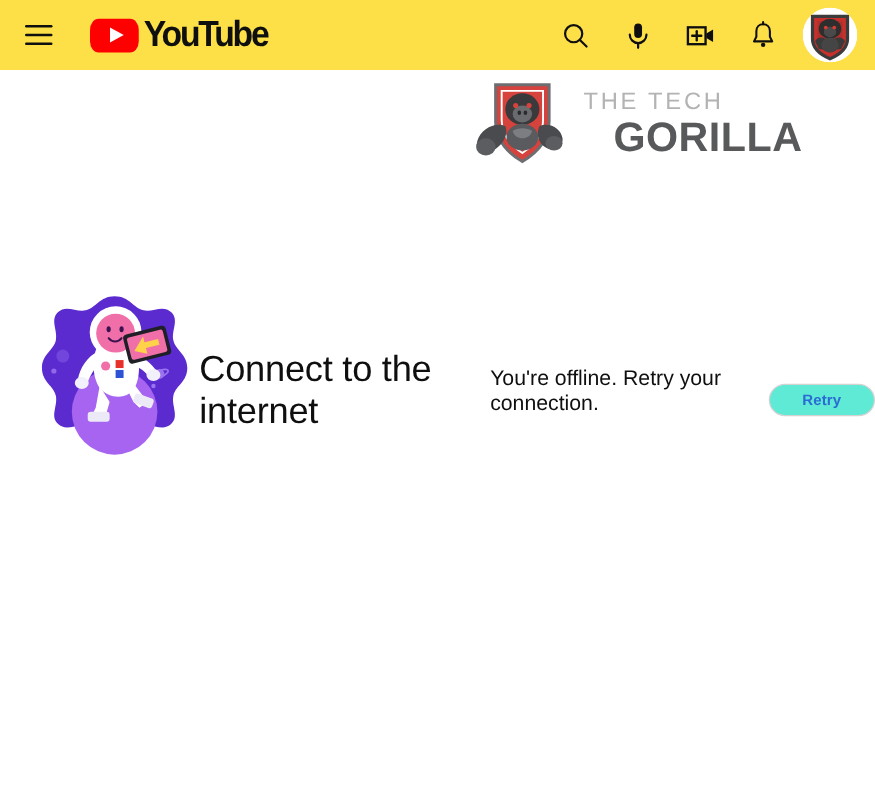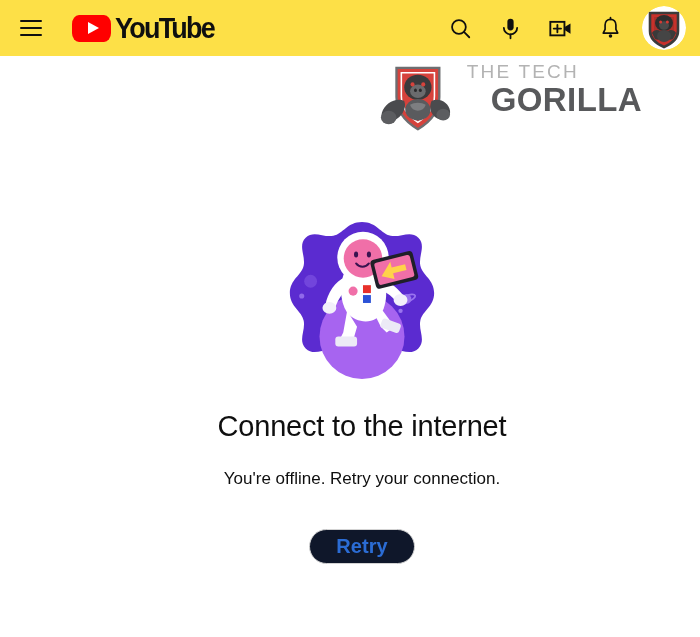--- a/index.html
+++ b/index.html
@@ -105,21 +105,21 @@
   
   .banner-row {
     height: 86px;
     display: flex;
     align-items: center;
     justify-content: flex-end;
     padding-right: 58px;
   }
   .gorilla-brand {
     display: flex;
-    align-items: flex-start;
+    align-items: center;
     gap: 14px;
   }
   .gorilla-mark { width: 78px; height: 74px; display: block; }
   .gorilla-words { line-height: 1; }
   .gw-top {
     font-size: 19px;
     letter-spacing: 2.2px;
     color: #b3b3b3;
     font-weight: normal;
     display: block;
@@ -130,21 +130,21 @@
     letter-spacing: 0.4px;
     color: #58595b;
     font-weight: bold;
     display: block;
     margin-left: 24px;
   }
 
   
   .offline-wrap {
     display: flex;
-    flex-direction: column;
+    flex-direction: row;
     align-items: center;
     padding-top: 74px;
     margin-left: 24px;
   }
   .offline-art { width: 168px; height: 168px; display: block; }
   .offline-title {
     font-size: 29px;
     color: #0f0f0f;
     font-weight: normal;
     margin-top: 26px;
@@ -152,23 +152,23 @@
   }
   .offline-sub {
     font-size: 17px;
     color: #0f0f0f;
     font-weight: normal;
     margin-top: 26px;
   }
   .retry-btn {
     margin-top: 40px;
     border: 1px solid #d3d3d3;
-    background: #0f172a;
+    background: #5eead4;
     color: #2b6cd4;
-    font-size: 20px;
+    font-size: 12px;
     font-weight: bold;
     font-family: "Liberation Sans", sans-serif;
     padding: 5px 26px;
     border-radius: 20px;
     cursor: pointer;
     letter-spacing: 0.1px;
   }
 </style>
 </head>
 <body>

